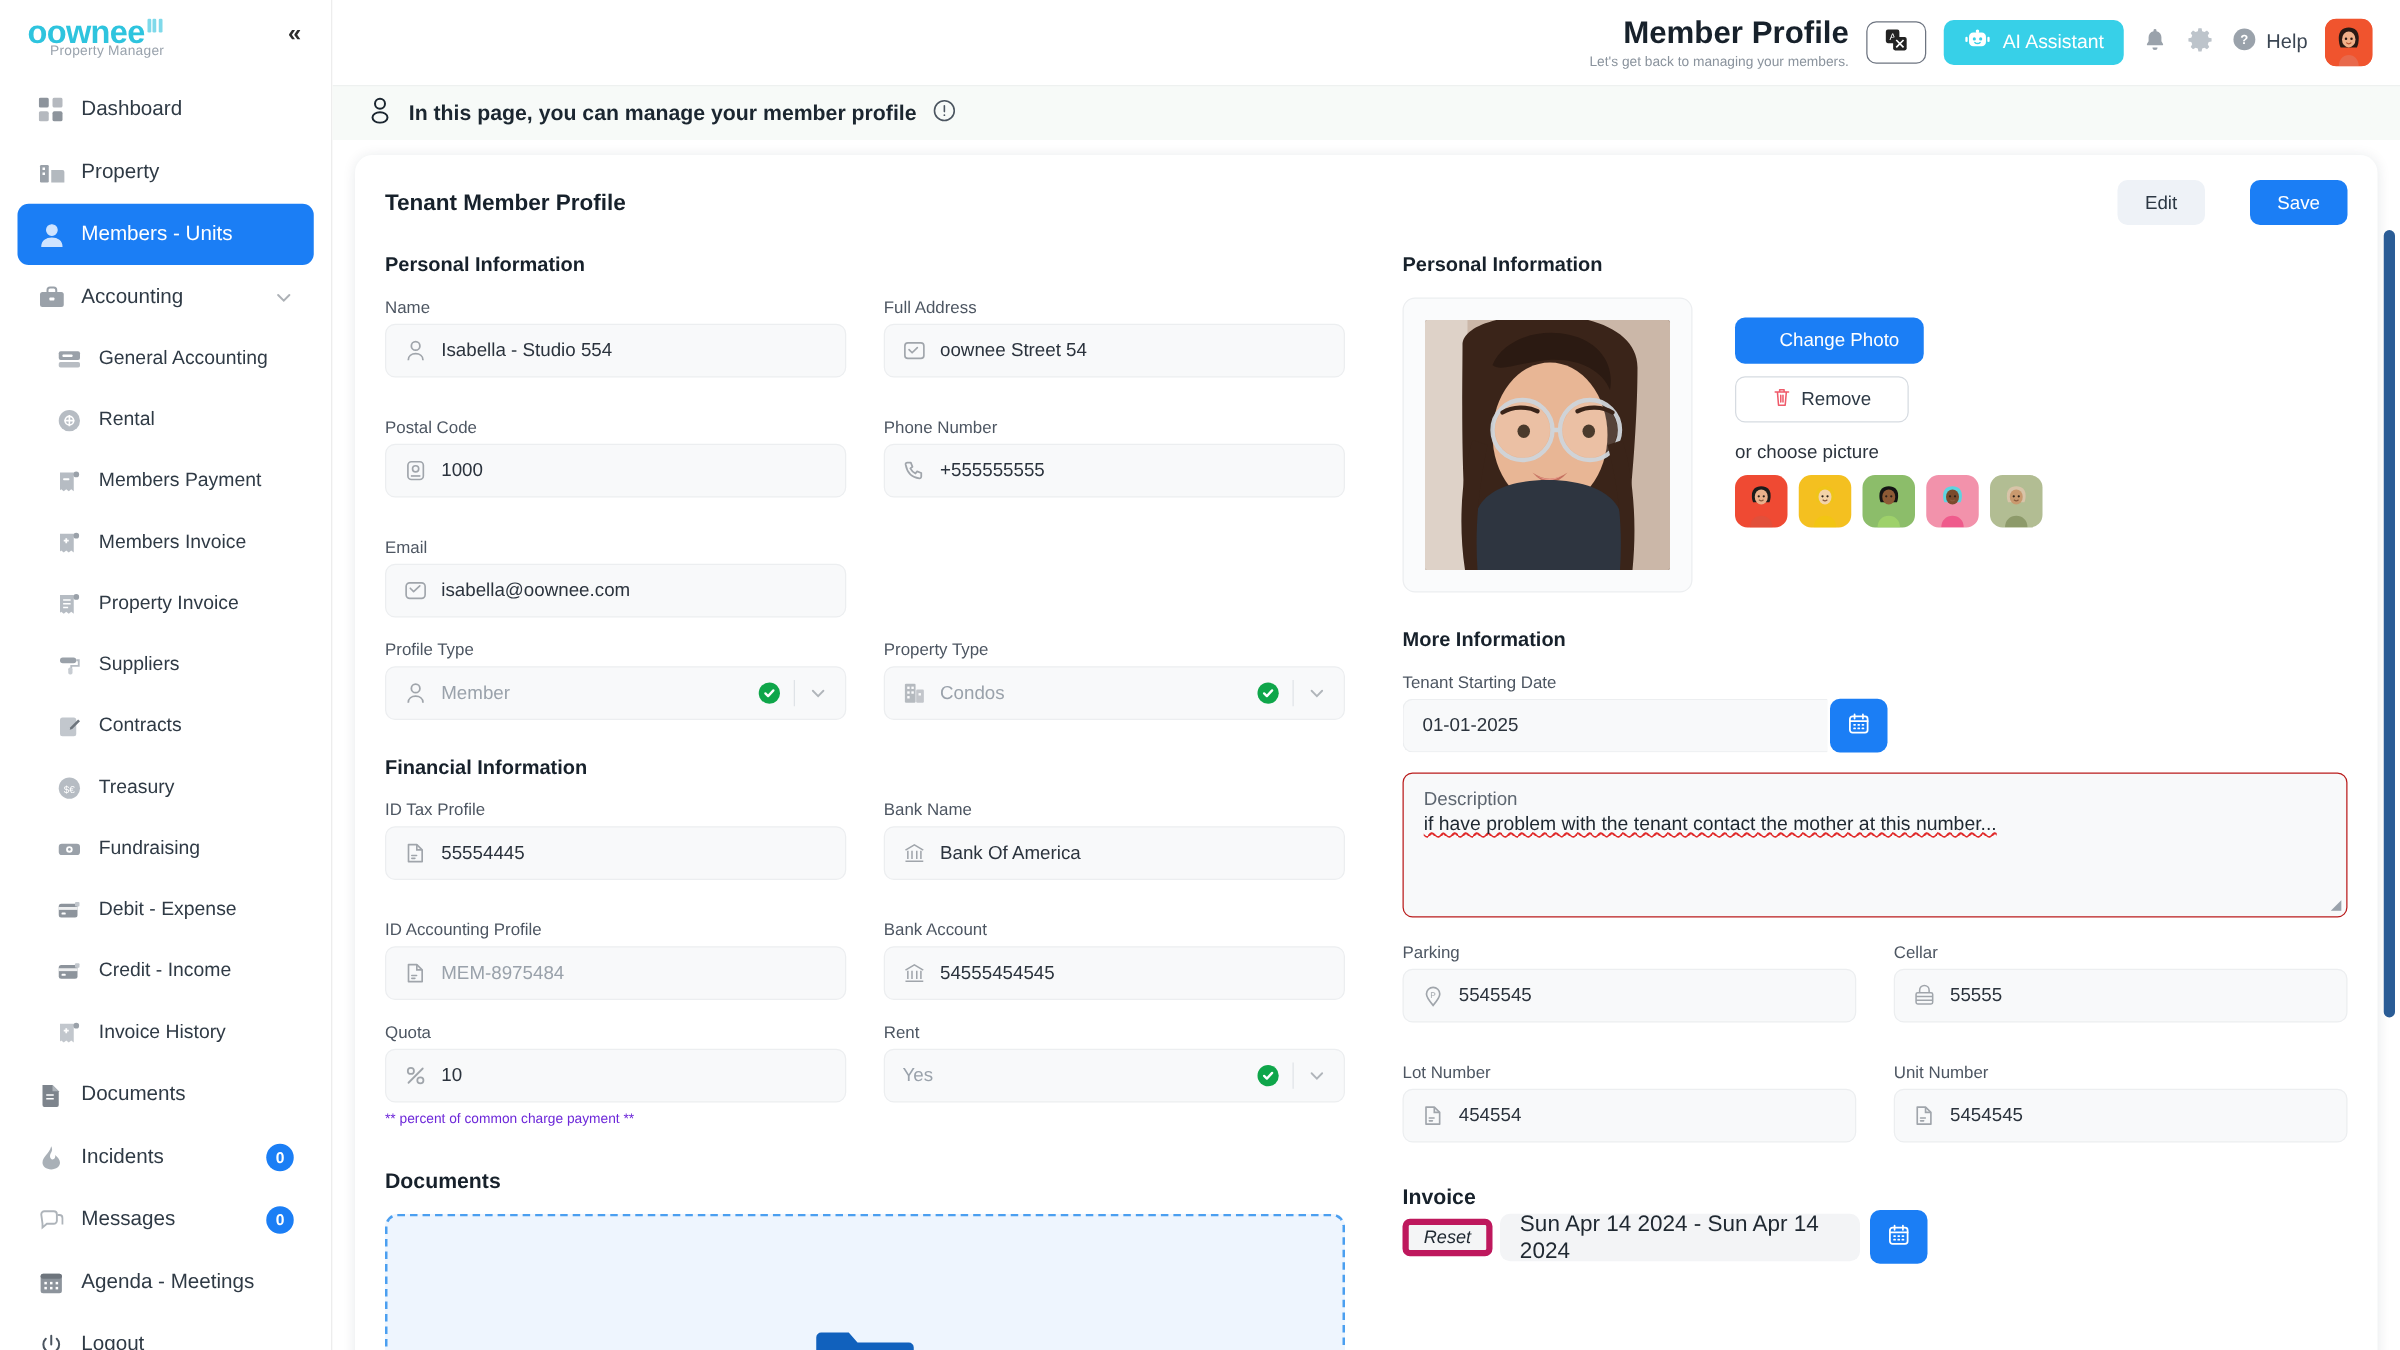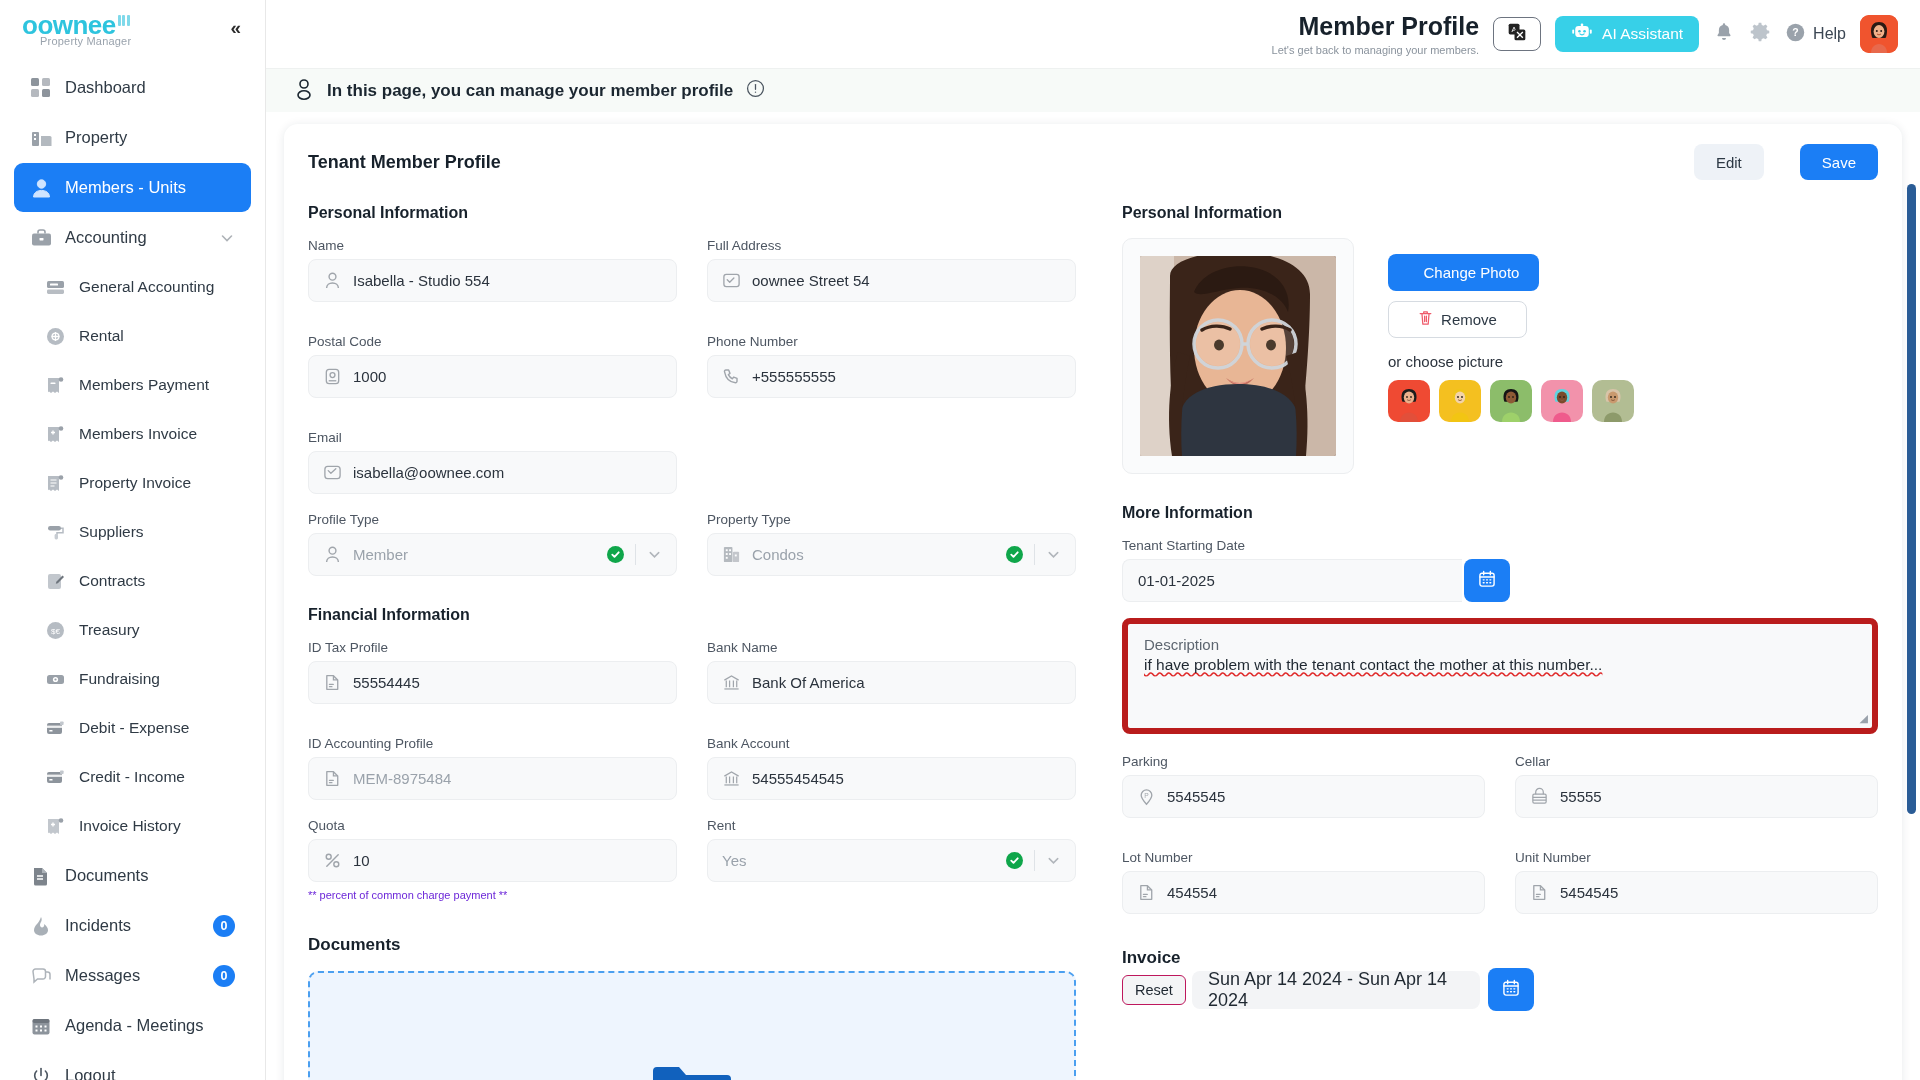--- a/index.html
+++ b/index.html
@@ -172,21 +172,21 @@
     flex: 0 0 340px; height: 43px; background: #f8f9fa; border: 1px solid #eceef0;
     border-right: none; border-radius: 8px 0 0 8px; display: flex; align-items: center;
     padding: 0 15px; font-size: 15px; color: #2b333d;
   }
   .cal-btn {
     width: 46px; height: 43px; background: #1b7ef5; border-radius: 8px;
     display: flex; align-items: center; justify-content: center; cursor: pointer;
     border: none; margin-left: 2px;
   }
   .textarea {
-    margin-top: 16px; min-height: 116px; background: #f8f9fa; border: 6px solid #b91c1c;
+    margin-top: 16px; min-height: 116px; background: #f8f9fa; border: 1px solid #b91c1c;
     border-radius: 8px; padding: 12px 16px; position: relative;
   }
   .ta-label { font-size: 15px; color: #5d6670; margin-bottom: 3px; }
   .ta-text {
     font-size: 15.5px; color: #1f2831;
     text-decoration: underline wavy #e02b2b; text-decoration-skip-ink: none;
   }
   .resize-grip {
     position: absolute; right: 4px; bottom: 3px; font-size: 11px;
     color: #9aa2ab; transform: rotate(-0deg);
@@ -196,23 +196,23 @@
   .dropzone {
     margin-top: 16px; height: 120px; border: 2px dashed #4b9ff0;
     border-radius: 10px; background: #eef5fe;
     display: flex; align-items: flex-end; justify-content: center; overflow: hidden;
   }
 
   .inv-title { font-size: 17px; font-weight: 700; color: #17212b; margin-top: 34px; }
   .inv-sub { font-size: 15.5px; color: #2b333d; margin: 12px 0 10px 4px; }
   .inv-row { display: flex; align-items: center; gap: 6px; }
   .btn-reset {
-    background: #f4f5f6; border: 1px solid #be185d; border-radius: 6px;
+    background: #f4f5f6; border: 5px solid #be185d; border-radius: 6px;
     height: 30px; padding: 0 12px; font-size: 14.5px; color: #1f2831;
-    cursor: pointer; font-family: inherit;
+    cursor: pointer; font-family: inherit; font-style: italic;
   }
   .range-in {
     width: 288px; height: 38px; background: #f3f4f6; border-radius: 8px;
     display: flex; align-items: center; padding: 0 16px; font-size: 18px; color: #1f2831;
   }
 
   .scrollbar {
     position: absolute; right: 4px; top: 72px; width: 9px; height: 630px;
     background: #2a5c96; border-radius: 5px;
   }

